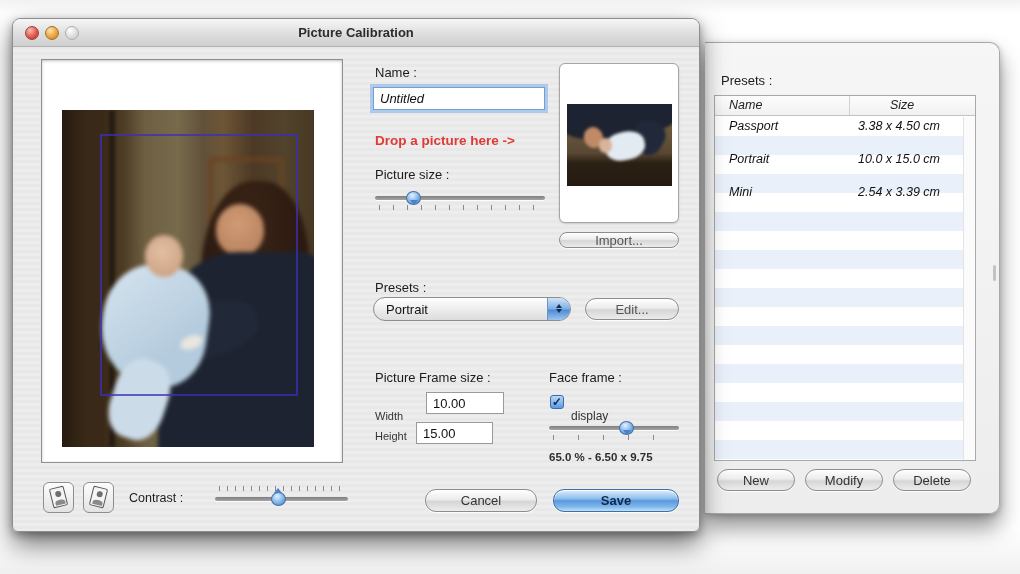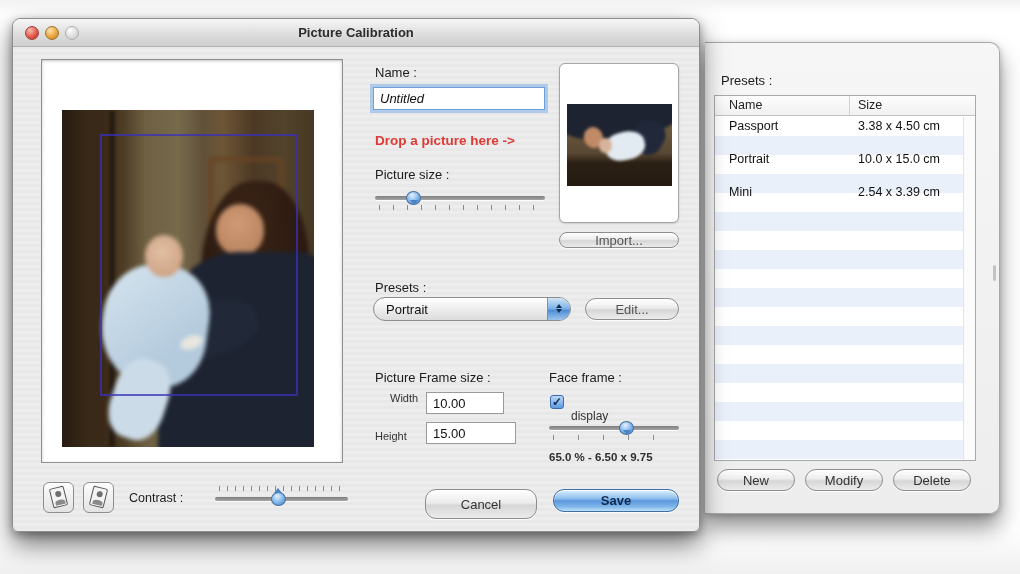--- a/index.html
+++ b/index.html
@@ -16,28 +16,28 @@
     position:absolute; left:705px; top:42px; width:295px; height:472px;
     background:linear-gradient(180deg,#f6f6f6,#ededed);
     border:1px solid #a8a8a8; border-left:none;
     border-radius:0 10px 10px 0;
     box-shadow:0 14px 22px rgba(0,0,0,0.42), 0 2px 6px rgba(0,0,0,0.22);
     z-index:1;
   }
   .drawer-label { position:absolute; left:16px; top:30px; font-size:13px; color:#1c1c1c; }
   .ptable {
     position:absolute; left:9px; top:52px; width:262px; height:366px;
-    background:#ffffff; border:1px solid #a9a9a9; overflow:hidden;
+    background:#ffffff; border:1px solid #a9a9a9; overflow:hidden;font-style:italic;
   }
   .ptable-head {
     position:relative; height:20px; background:linear-gradient(#fdfdfd,#f1f1f1);
     border-bottom:1px solid #c2c2c2; display:flex; font-size:12.5px; color:#222;
   }
   .th-name { width:135px; padding-left:14px; line-height:19px; border-right:1px solid #d2d2d2; }
-  .th-size { flex:1; padding-left:8px; line-height:19px; }
+  .th-size { flex:1; padding-left:8px; line-height:19px;margin-left:32px; }
   .ptable-body {
     position:absolute; top:21px; left:0; right:12px; bottom:0;
     background:repeating-linear-gradient(to bottom,#ffffff 0 19px, #e9f0fa 19px 38px);
   }
   .scroll-track {
     position:absolute; top:21px; right:0; bottom:0; width:12px;
     background:#fbfbfb; border-left:1px solid #e3e3e3;
   }
   .preset-row { display:flex; height:33px; font-size:12.5px; color:#111; }
   .pr-name { width:135px; padding-left:14px; line-height:19px; }
@@ -296,31 +296,31 @@
     <div class="popup">
       <span>Portrait</span>
       <div class="popup-cap">
         <div class="arr-up"></div>
         <div class="arr-dn"></div>
       </div>
     </div>
     <div class="aqua-btn dim" style="left:572px; top:279px; width:94px; height:22px;">Edit...</div>
 
     <div class="label" style="left:362px; top:351px;">Picture Frame size :</div>
-    <div class="small-label" style="left:362px; top:373px;margin-left:15px;">Width</div>
+    <div class="small-label" style="left:362px; top:391px;">Width</div>
     <input class="field" style="left: 413px; top: 373px; width: 78px; height: 22px;" value="10.00">
     <div class="small-label" style="left:362px; top:411px;">Height</div>
-    <input class="field" style="left: 413px; top: 403px; width: 90px; height: 22px;" value="15.00">
+    <input class="field" style="left: 403px; top: 403px; width: 77px; height: 22px;" value="15.00">
 
     <div class="label" style="left:536px; top:351px;">Face frame :</div>
     <div class="checkbox" style="left:537px; top:376px;"><span>✓</span></div>
     <div class="small-label" style="left:558px; top:390px; font-size:12px;">display</div>
     <div class="slider" style="left:536px; top:398px; width:130px;">
       <div class="track"></div>
       <div class="ticks tick-25"></div>
       <div class="thumb" style="left: 60%;"></div>
     </div>
     <div class="readout" style="left:536px; top:432px;">65.0 % - 6.50 x 9.75</div>
 
-    <div class="aqua-btn" style="left:412px; top:470px; width:112px; height:30px;">Cancel</div>
+    <div class="aqua-btn" style="left:412px; top:470px; width:112px; height:23px;">Cancel</div>
     <div class="aqua-btn primary" style="left:540px; top:470px; width:126px; height:23px;">Save</div>
   </div>
 </div>
 
 </body></html>

